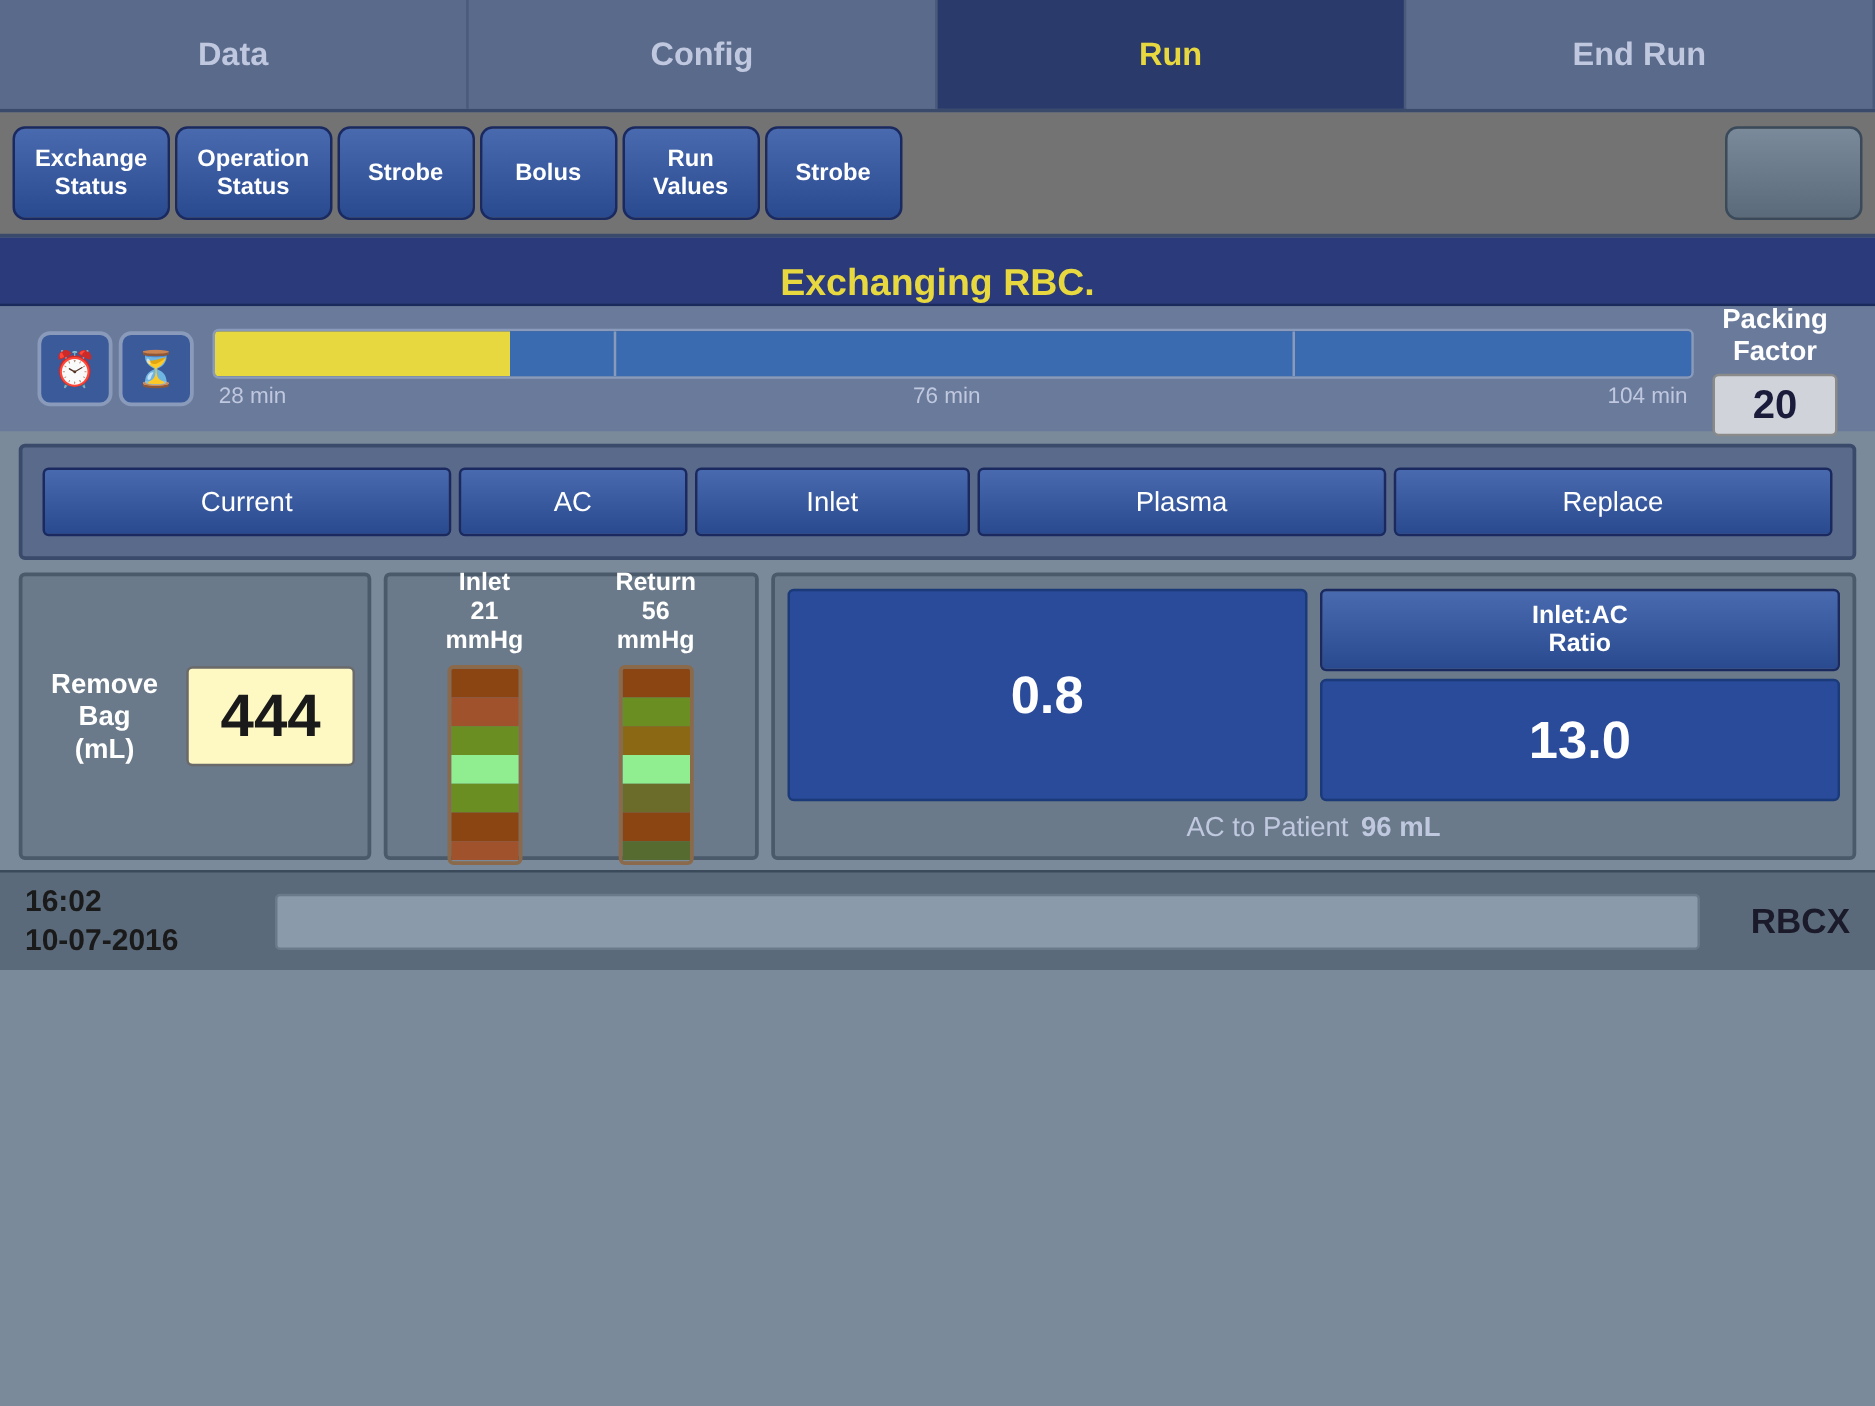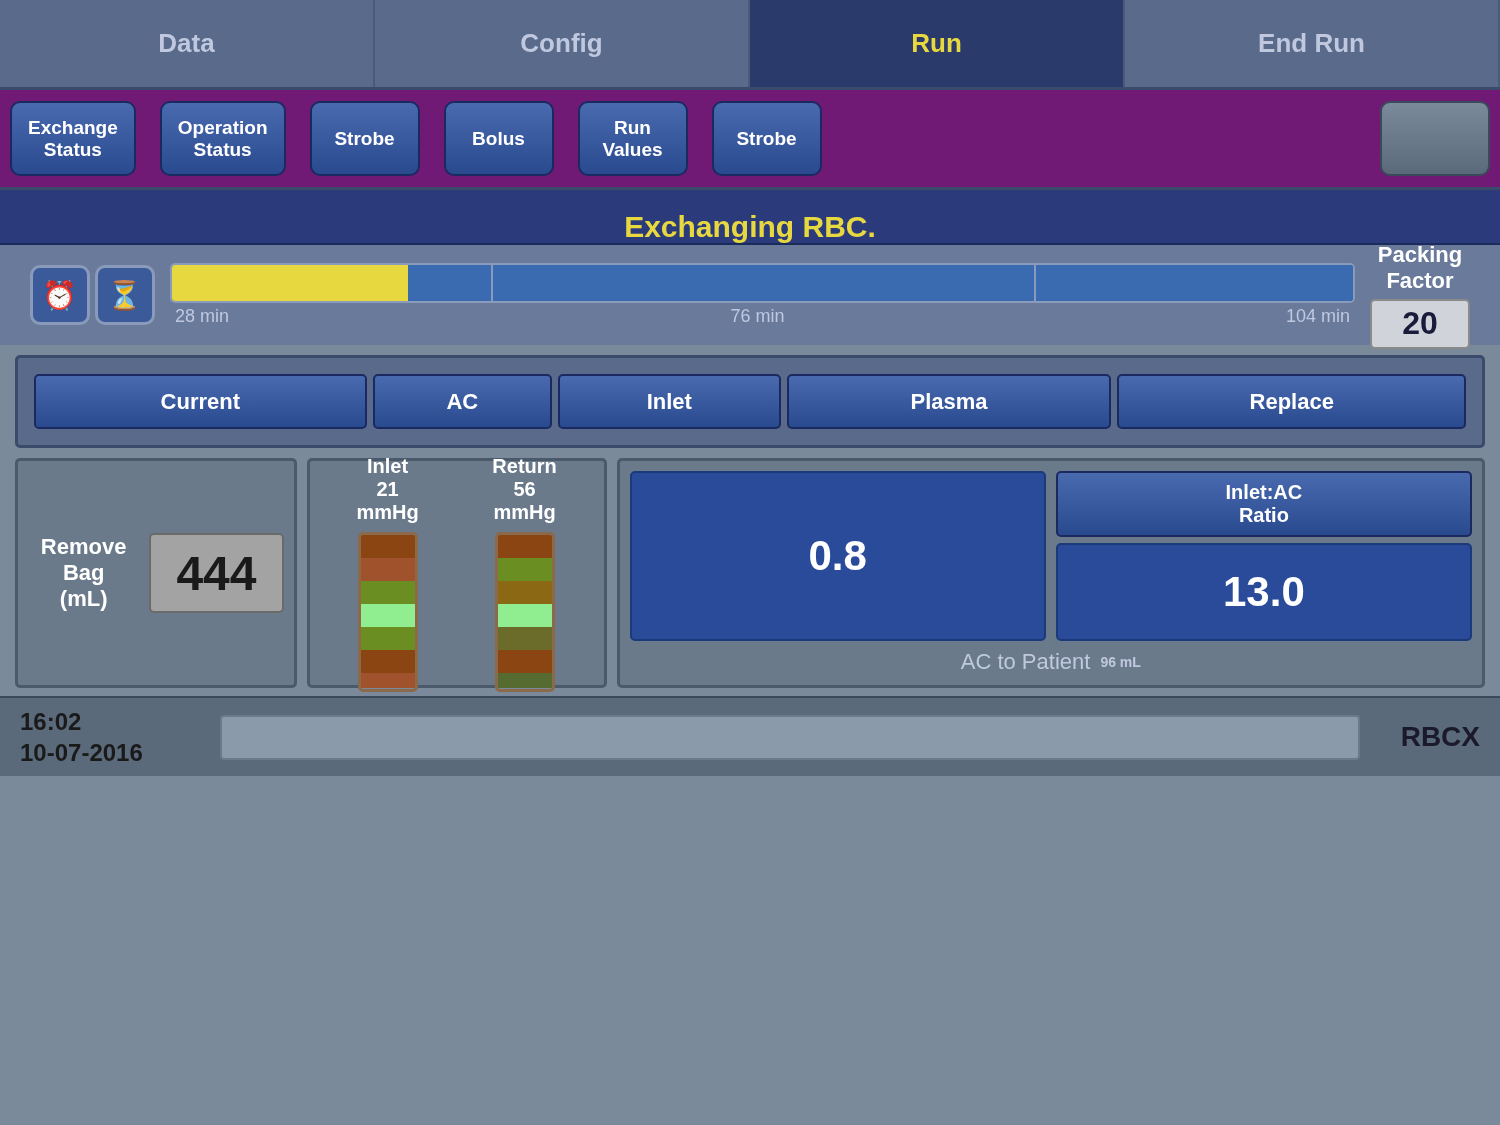--- a/index.html
+++ b/index.html
@@ -34,25 +34,25 @@
     .top-nav-btn.active {
       background: #2a3a6a;
       color: #e8d840;
     }
 
     
     .sub-nav {
       display: flex;
       width: 100%;
       height: 100px;
-      background: #701a75;
+      background: #737373;
       border-bottom: 3px solid #3a4a6a;
       align-items: center;
       padding: 0 10px;
-      gap: 24px;
+      gap: 4px;
     }
     .sub-nav-btn {
       display: flex;
       align-items: center;
       justify-content: center;
       text-align: center;
       color: white;
       font-size: 19px;
       font-weight: bold;
       background: linear-gradient(to bottom, #4a6ab0, #2a4a90);
@@ -211,21 +211,21 @@
     }
     .data-table {
       width: 100%;
       border-collapse: separate;
       border-spacing: 6px;
     }
     .data-table th {
       background: linear-gradient(to bottom, #4a6ab0, #2a4a90);
       color: white;
       font-size: 22px;
-      font-weight: bold;
+      font-weight: normal;
       padding: 10px;
       text-align: center;
       border: 2px solid #1a2a60;
       border-radius: 5px;
       height: 55px;
     }
     .data-table td {
       background: #8a9aaa;
       color: #1a1a2a;
       font-size: 32px;
@@ -268,21 +268,21 @@
       justify-content: center;
       gap: 10px;
     }
     .remove-bag-label {
       color: white;
       font-size: 22px;
       font-weight: bold;
       text-align: center;
     }
     .remove-bag-value {
-      background: #a3a3a3;
+      background: #fef9c3;
       border: 2px solid #6a6a6a;
       border-radius: 5px;
       width: 160px;
       height: 80px;
       display: flex;
       align-items: center;
       justify-content: center;
       color: #1a1a1a;
       font-size: 48px;
       font-weight: bold;
@@ -376,21 +376,21 @@
       align-items: center;
       justify-content: center;
       gap: 10px;
     }
     .ac-bottom-text {
       color: #c0c8e0;
       font-size: 22px;
     }
     .ac-bottom-value {
       color: #c0c8e0;
-      font-size: 14px;
+      font-size: 22px;
       font-weight: bold;
     }
 
     
     .footer {
       display: flex;
       align-items: center;
       padding: 10px 20px;
       height: 80px;
       background: #5a6a7a;

